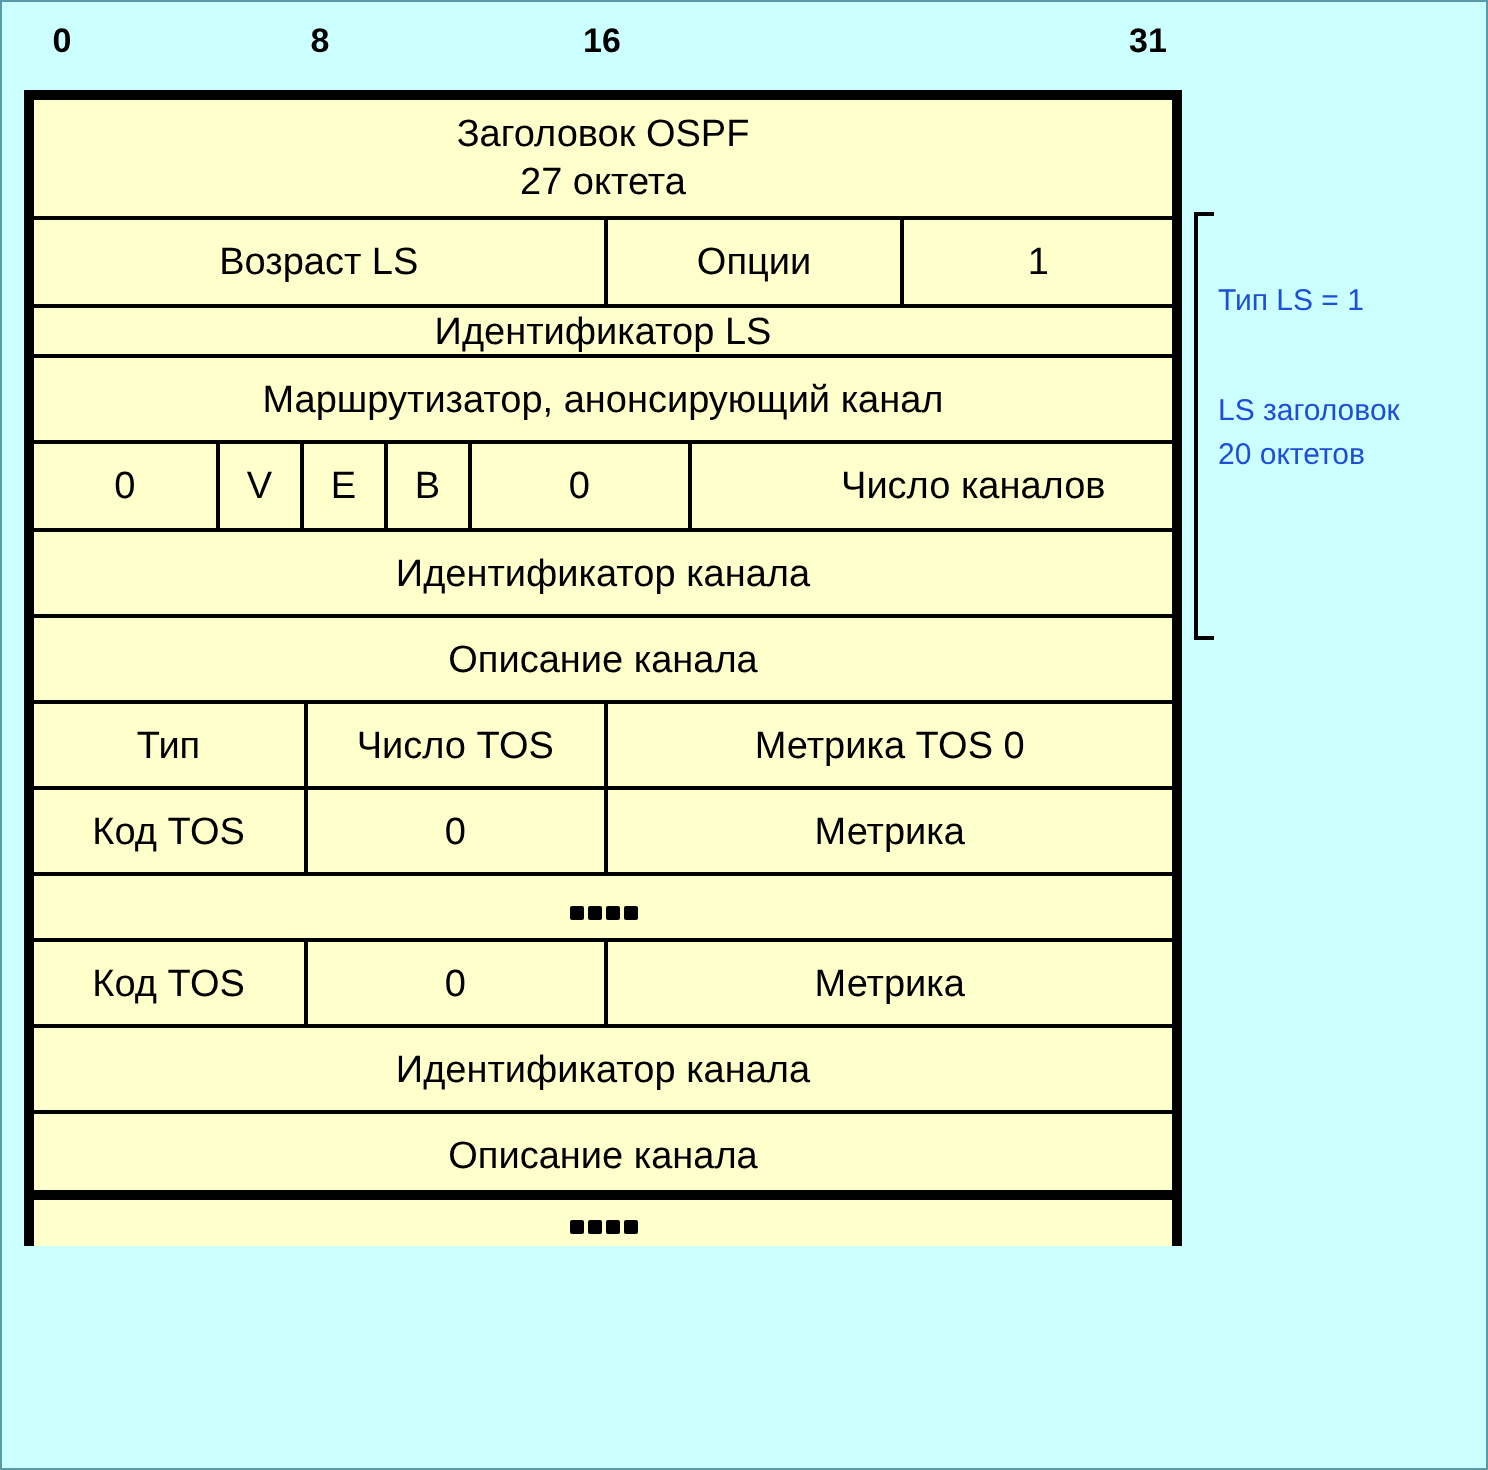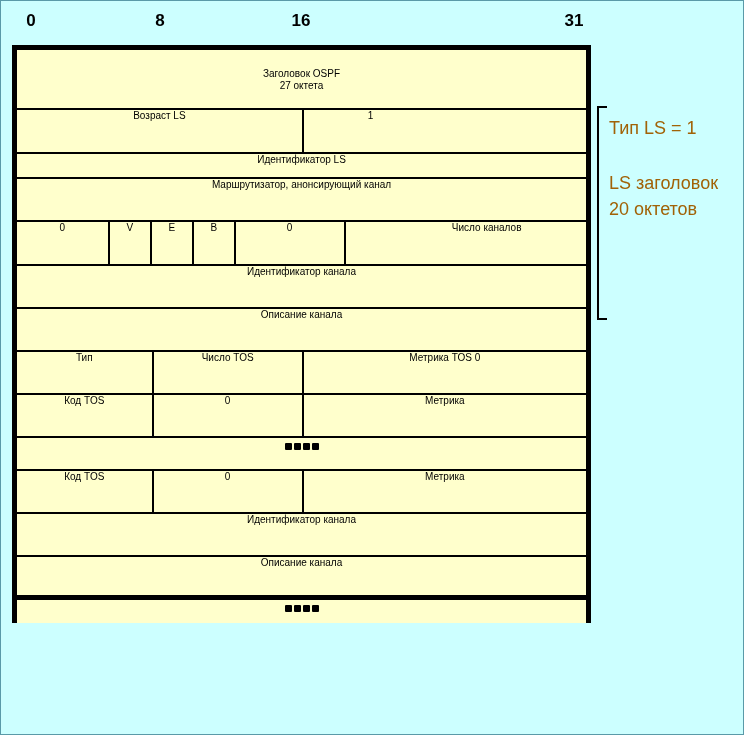--- a/index.html
+++ b/index.html
@@ -61,22 +61,23 @@
     box-sizing: border-box;
     border-bottom: 2px solid #000000;
     background: #ffffcc;
   }
   .row.thick-bottom { border-bottom: 5px solid #000000; }
   .row.no-bottom { border-bottom: none; }
 
   .cell {
     box-sizing: border-box;
     display: flex;
+    align-items: center;
     justify-content: center;
-    font-size: 10px;
+    font-size: 19px;
     color: #000000;
     text-align: center;
     line-height: 1.25;
     padding: 0 20px;
     border-right: 2px solid #000000;
     overflow: hidden;
     white-space: nowrap;
   }
   .cell:last-child { border-right: none; }
 
@@ -113,24 +114,25 @@
     top: 105px;
     width: 10px;
     height: 214px;
     border-top: 2px solid #000000;
     border-left: 2px solid #000000;
     border-bottom: 2px solid #000000;
     box-sizing: border-box;
   }
   .annot {
     position: absolute;
-    font-size: 18px;
-    color: #a16207;
+    font-size: 15px;
+    color: #1d4ed8;
     line-height: 1.45;
     white-space: nowrap;
+    margin-top: 25px;
   }
   #annot-ls-type { left: 608px; top: 114px; }
   #annot-ls-header { left: 608px; top: 169px; }
 </style>
 </head>
 <body>
 
 <div id="canvas">
 
   <div class="ruler">
@@ -144,20 +146,23 @@
       <div class="row h60">
         <div class="cell h60 two-line" style="flex: 0 0 100%; width: 100%; display: flex; flex-direction: column; justify-content: center;">
           <div>Заголовок OSPF</div>
           <div>27 октета</div>
         </div>
       </div>
       <div class="row h44">
         <div class="cell h44" style="flex: 0 0 50.4%; width: 50.4%;">
           <div>Возраст LS</div>
         </div>
+        <div class="cell h44" style="flex: 0 0 26.1%; width: 26.1%;">
+          <div>Опции</div>
+        </div>
         <div class="cell h44" style="flex: 0 0 23.5%; width: 23.5%;">
           <div>1</div>
         </div>
       </div>
       <div class="row h42">
         <div class="cell h42" style="flex: 0 0 100%; width: 100%;">
           <div>Идентификатор LS</div>
         </div>
       </div>
       <div class="row h43">

